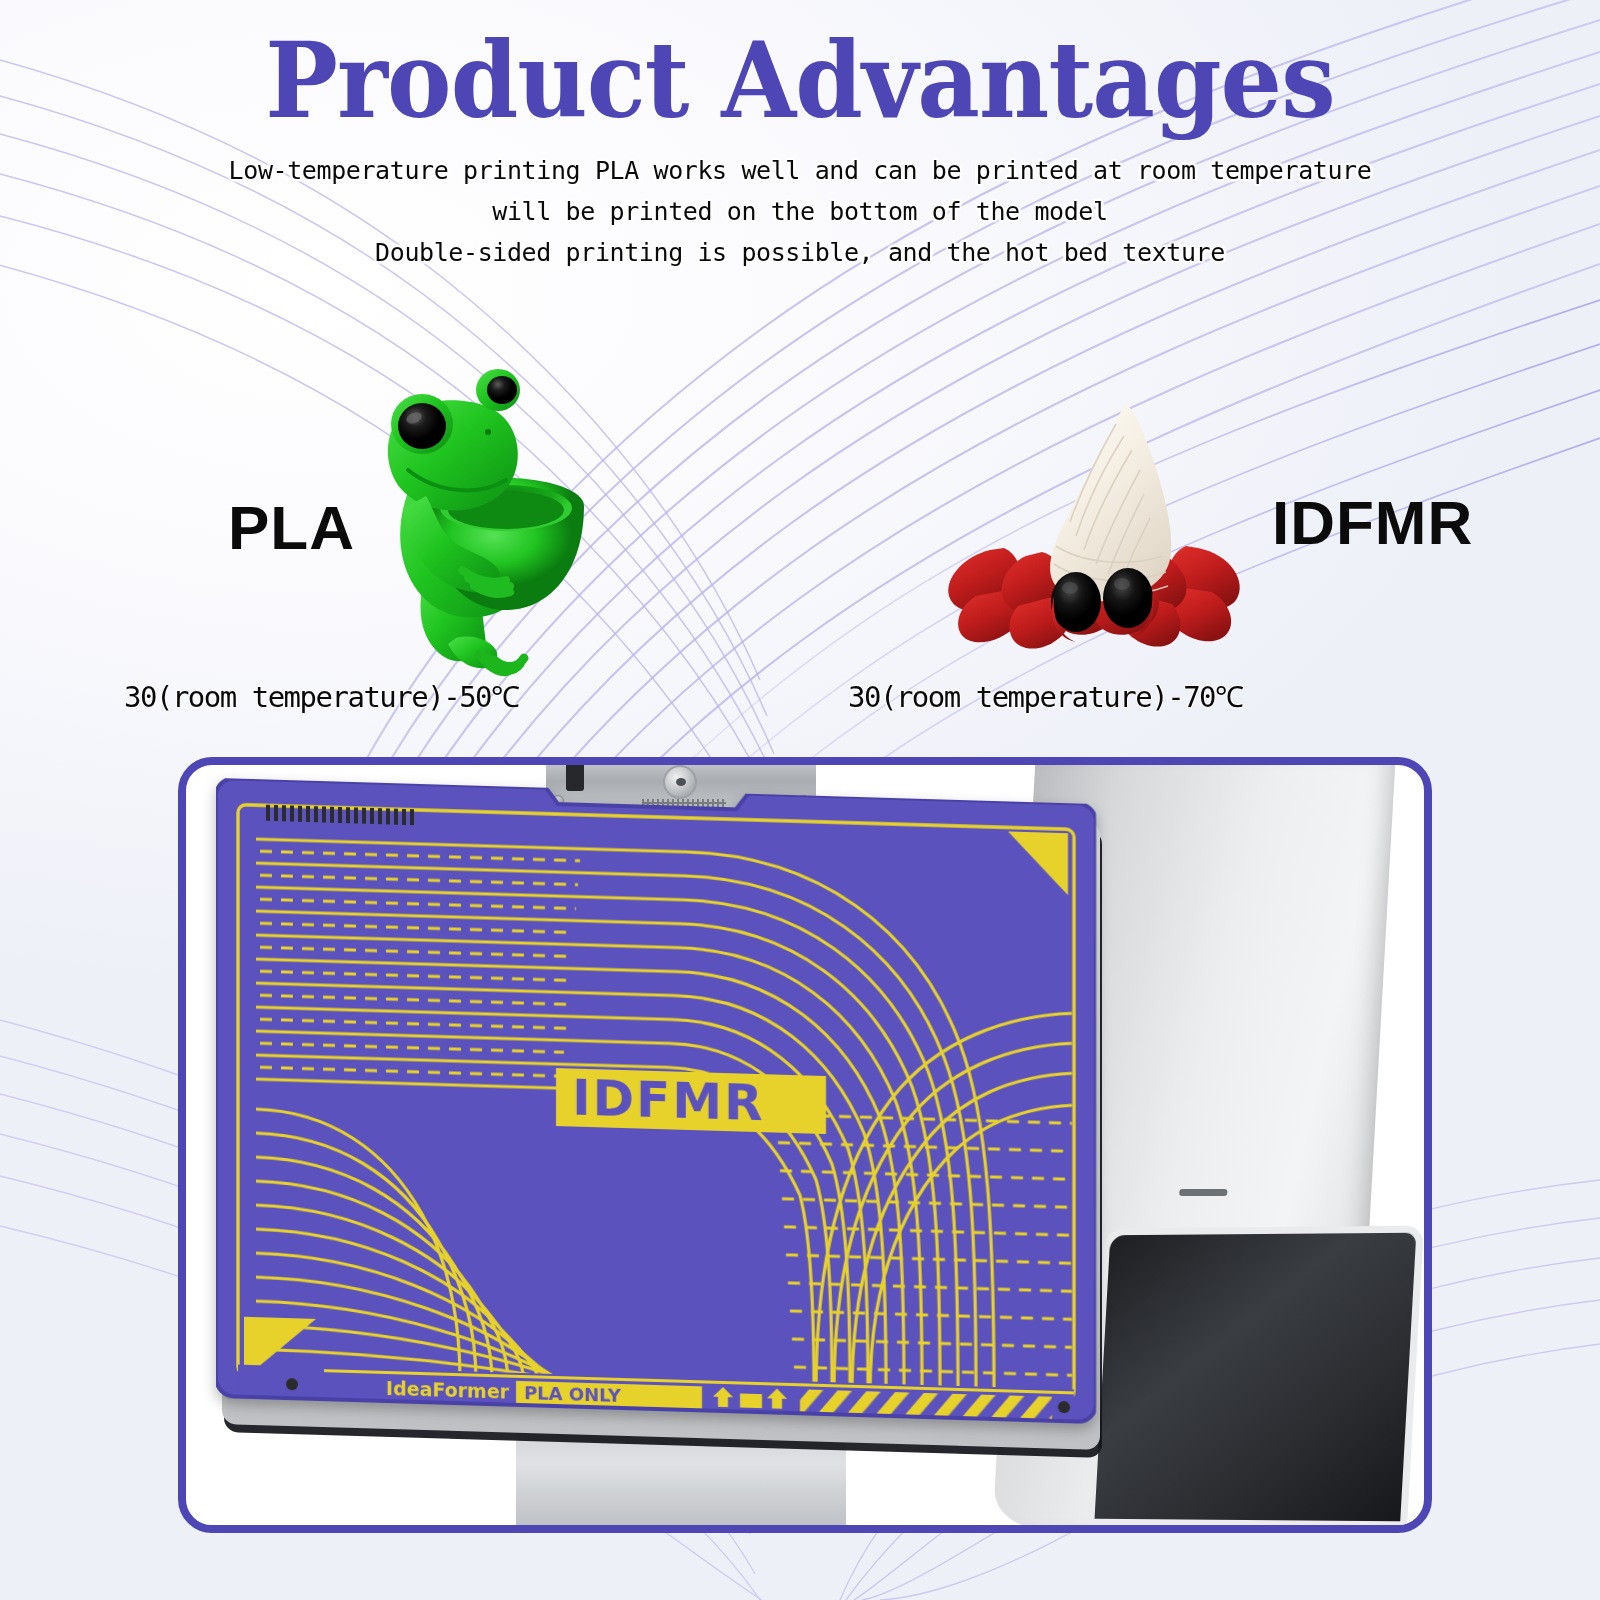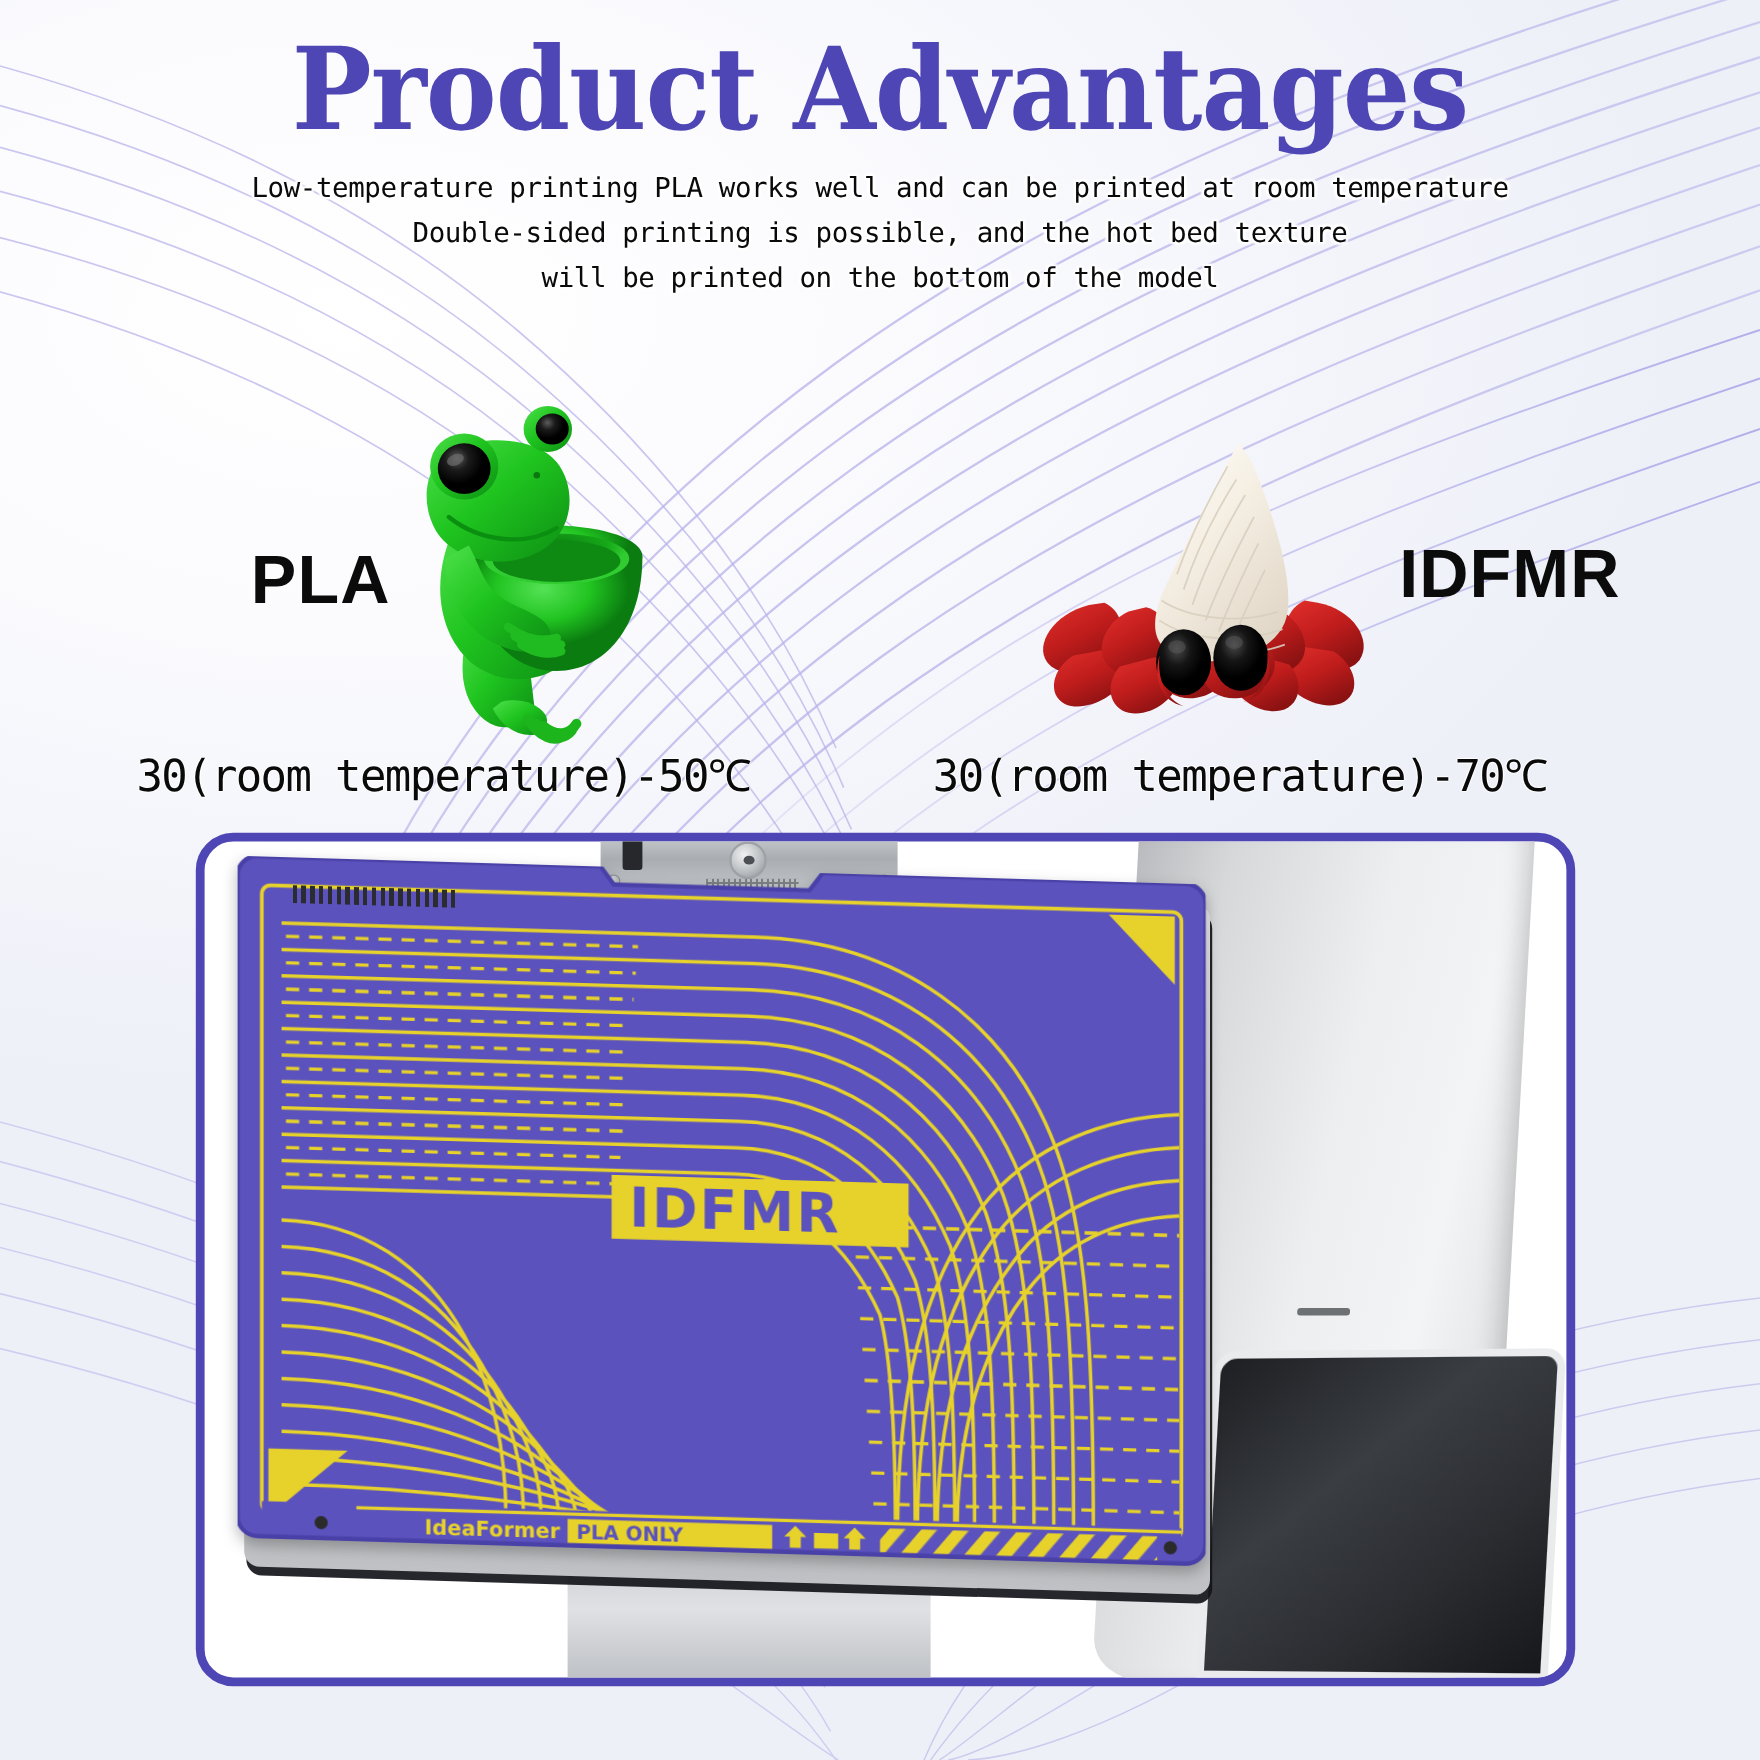--- a/index.html
+++ b/index.html
@@ -58,21 +58,21 @@
     color:#0b0b0b;
     letter-spacing:1px;
     z-index:7;
   }
   .mat-label.pla{left:228px;top:492px;}
   .mat-label.petg{left:1272px;top:487px;}
 
   .temp{
     position:absolute;
     font-family:"DejaVu Sans Mono", monospace;
-    font-size:40px;
+    font-size:29px;
     color:#0a0a0a;
     letter-spacing:-1.5px;
     white-space:nowrap;
     z-index:7;
     text-shadow:1px 0 1px #fff,-1px 0 1px #fff,0 1px 1px #fff,0 -1px 1px #fff;
   }
   .temp.pla{left:124px;top:676px;}
   .temp.petg{left:848px;top:676px;}
 
   
@@ -241,22 +241,22 @@
       <path d="M1600,1300 C1432,1320 1258,1374 1108,1464 C978,1542 900,1594 862,1600"></path>
       <path d="M1600,1344 C1436,1364 1264,1418 1114,1508 C996,1578 920,1598 880,1600"></path>
     </g>
   </svg>
 </div>
 
 <div class="title">Product Advantages</div>
 
 <div class="subtitle">
   <div>Low-temperature printing PLA works well and can be printed at room temperature</div>
+  <div>will be printed on the bottom of the model</div>
   <div>Double-sided printing is possible, and the hot bed texture</div>
-  <div>will be printed on the bottom of the model</div>
 </div>
 
 <div class="fig fig-frog">
   <svg viewBox="0 0 260 320" aria-hidden="true">
     <defs>
       <linearGradient id="frogG" x1="0" y1="0" x2="1" y2="1">
         <stop offset="0%" stop-color="#4de04a"></stop>
         <stop offset="45%" stop-color="#1fc41f"></stop>
         <stop offset="100%" stop-color="#0d8f14"></stop>
       </linearGradient>

